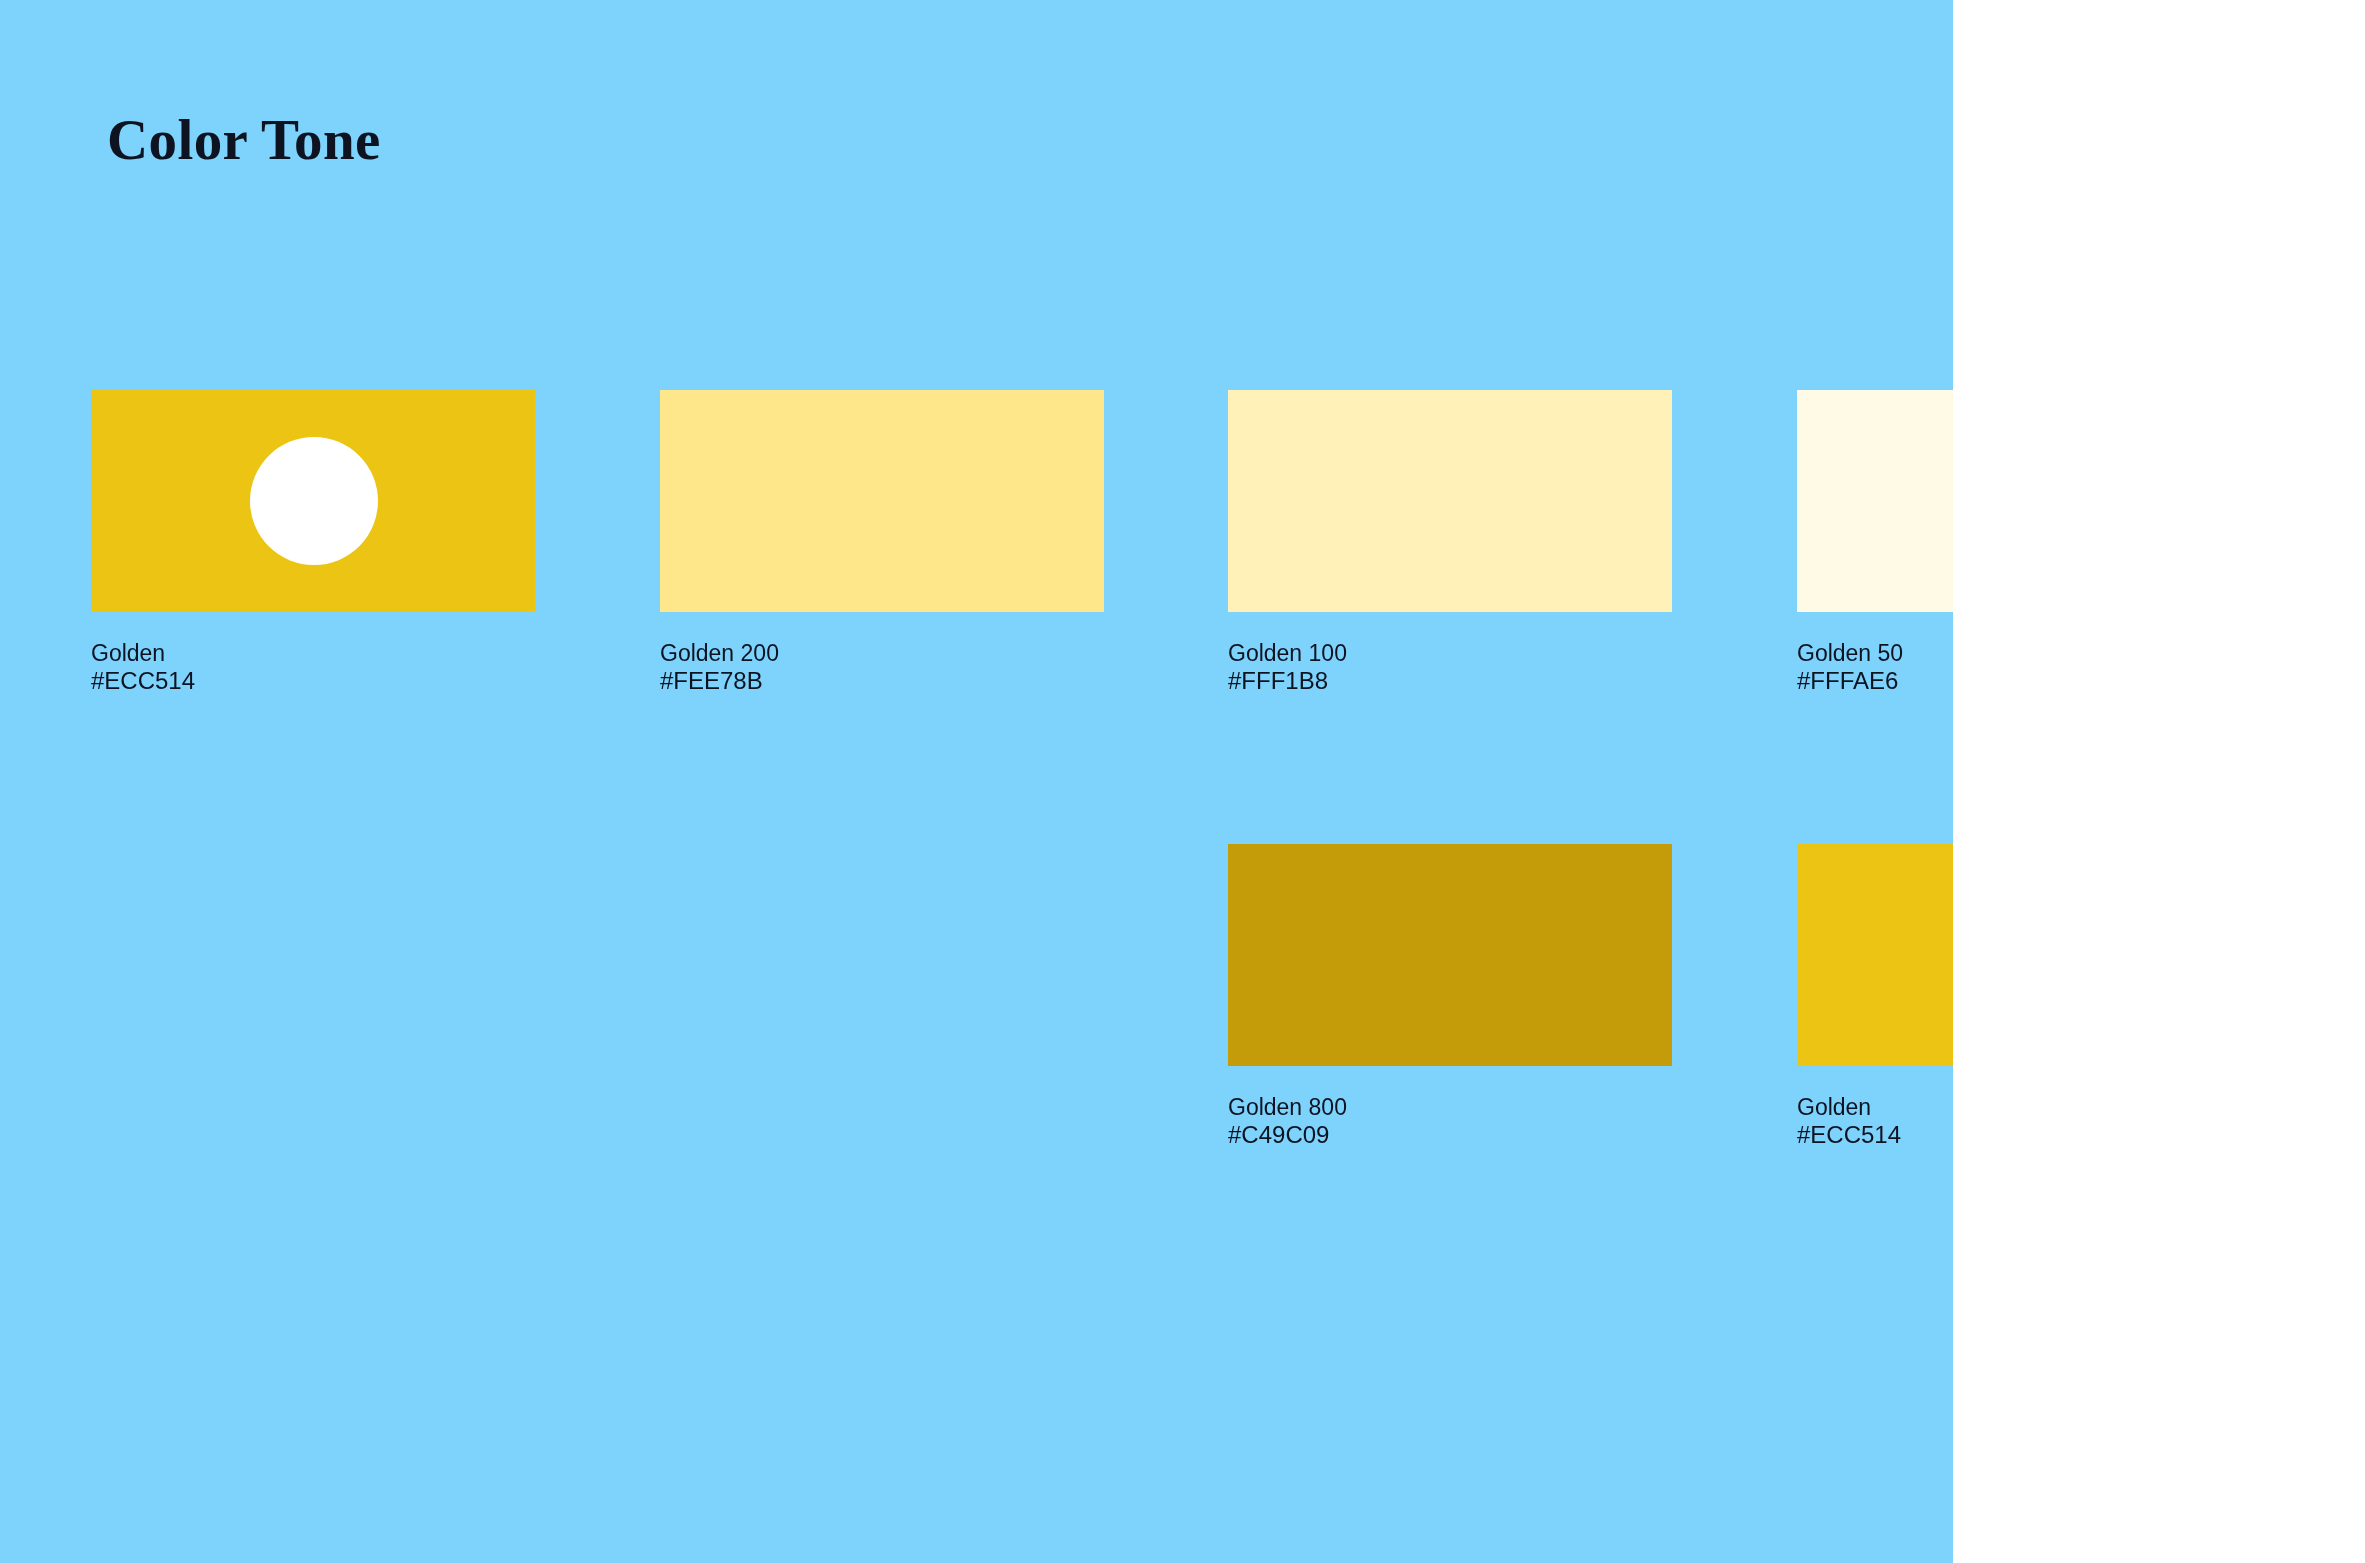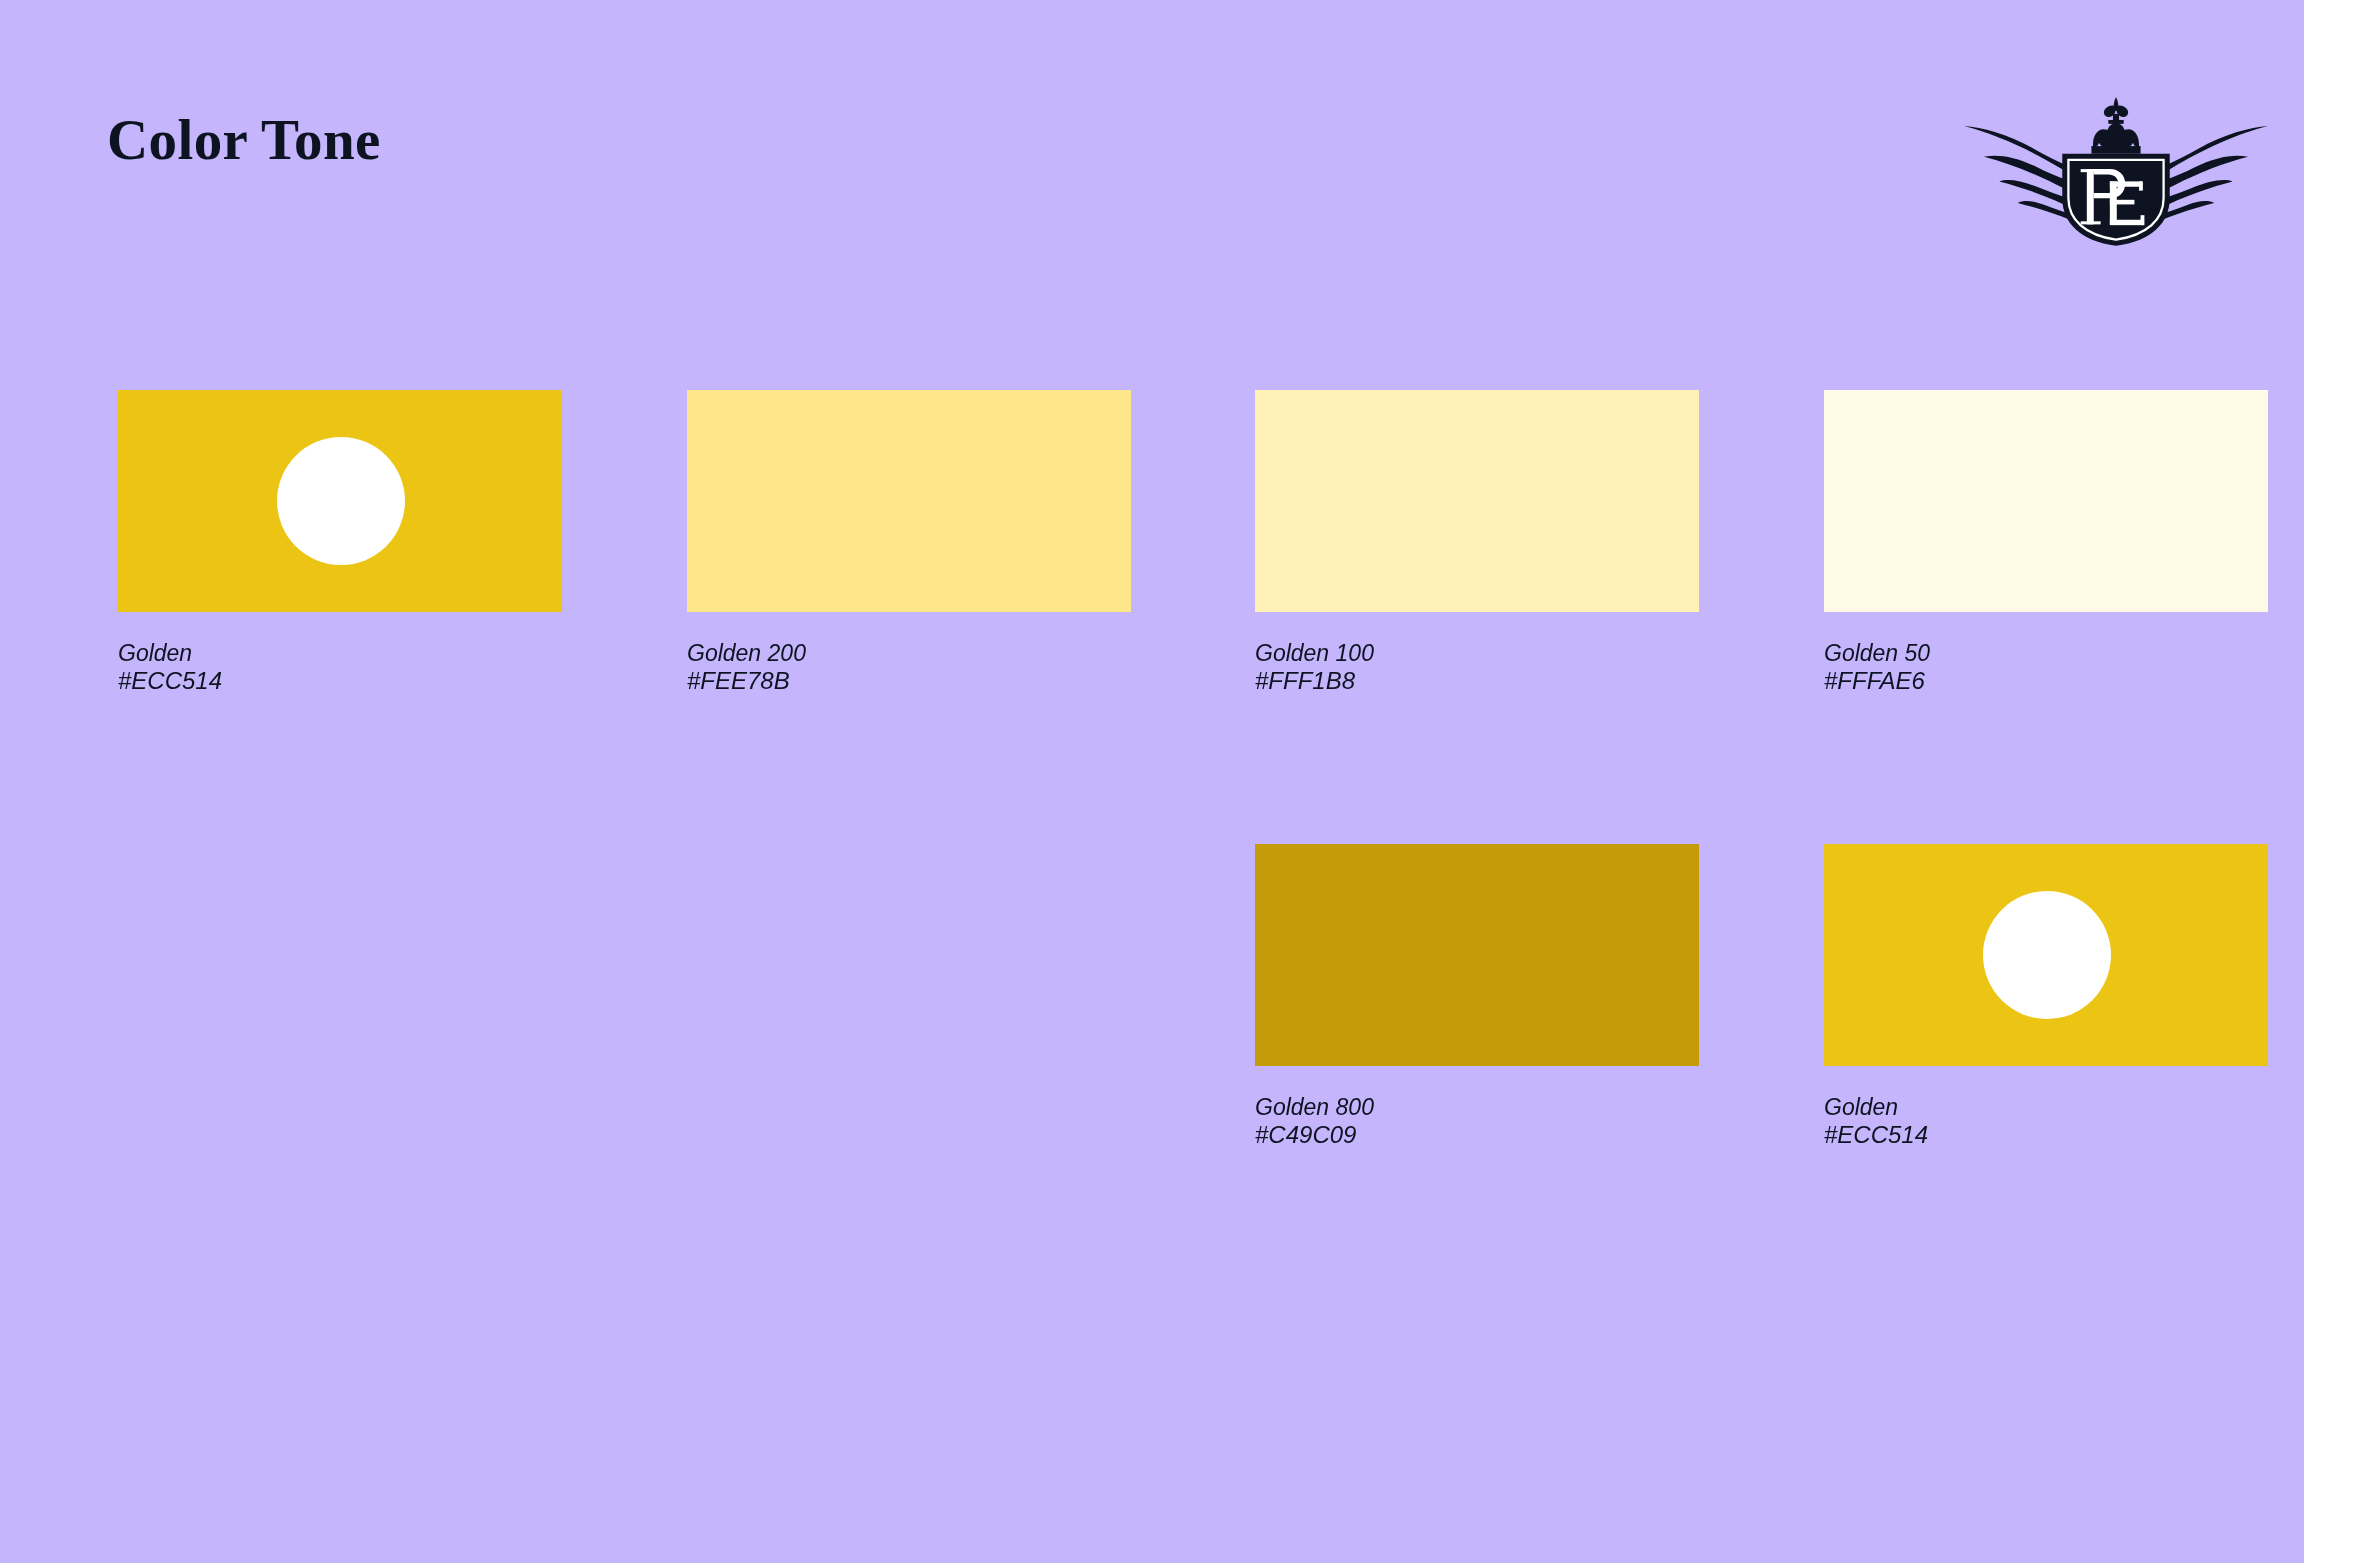--- a/index.html
+++ b/index.html
@@ -8,23 +8,23 @@
     padding: 0;
     background: #ffffff;
   }
   body {
     font-family: "Liberation Sans", sans-serif;
     -webkit-font-smoothing: antialiased;
   }
 
   #page {
     position: relative;
-    width: 2304px;
+    width: 1953px;
     height: 1563px;
-    background: #c4b5fd;
+    background: #7dd3fc;
     overflow: hidden;
   }
 
   
   #page-title {
     position: absolute;
     left: 107px;
     top: 111px;
     font-family: "Liberation Serif", "DejaVu Serif", serif;
     font-weight: bold;
@@ -44,24 +44,23 @@
   }
   #brand-logo svg {
     display: block;
     width: 100%;
     height: 100%;
   }
 
   
   #swatch-grid {
     position: absolute;
-    left: 118px;
+    left: 91px;
     top: 390px;
     width: 2084px;
-    font-style: italic;
   }
 
   .swatch-row {
     position: relative;
     height: 454px;
   }
 
   .swatch-cell {
     position: absolute;
     top: 0;

